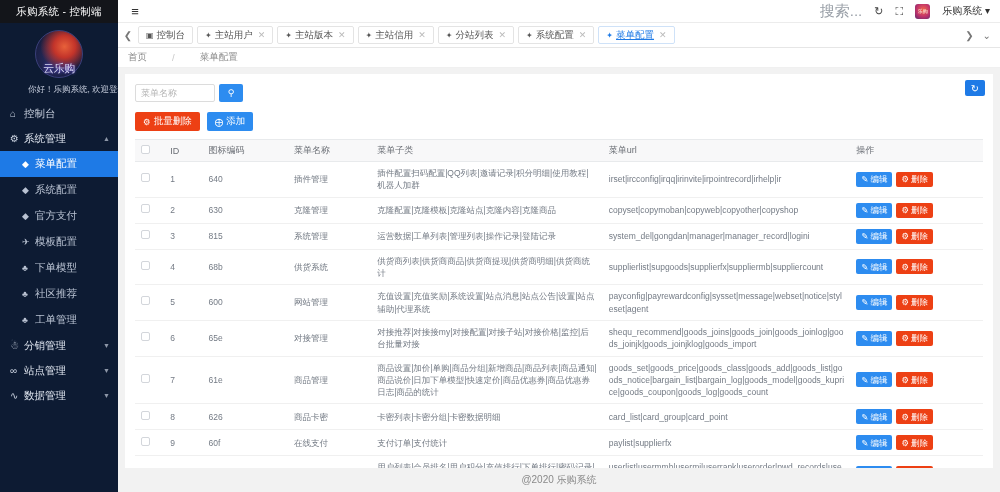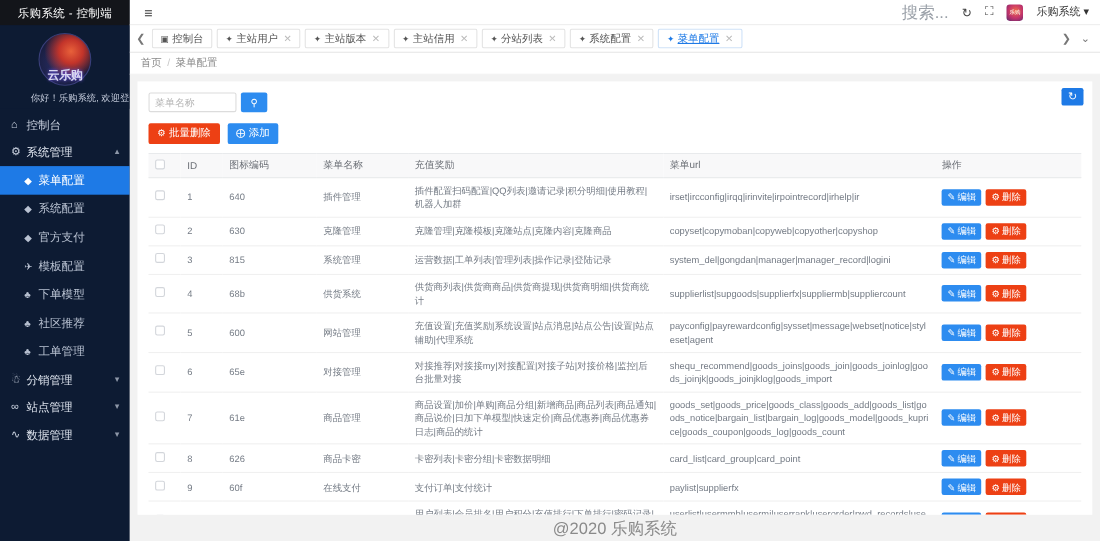--- a/index.html
+++ b/index.html
@@ -37,21 +37,21 @@
   .sb-logo {
     width: 48px; height: 48px; border-radius: 50%;
     background:
       radial-gradient(circle at 62% 34%, #e8613a 0%, #c3342a 26%, rgba(30,20,60,0) 58%),
       radial-gradient(circle at 40% 60%, #2b2f66 0%, #141a38 70%);
     border: 1.5px solid #3a3f7a;
     display: flex; align-items: center; justify-content: center;
     position: relative;
   }
   .sb-logo-text {
-    font-size: 11px; color: #d8d8f0; font-weight: bold;
+    font-size: 11px; color: #d8d8f0; font-weight: normal;
     text-shadow: 0 0 3px #7a5cff;
     letter-spacing: -.5px;
     margin-top: 28px;
   }
   .sb-greet {
     margin-top: 6px;
     font-size: 8.5px; color: #c3cada;
     white-space: nowrap;
     margin-left: 36px;
   }
@@ -136,20 +136,21 @@
   }
 
   
   .crumbbar {
     height: 20px; background: #fff;
     display: flex; align-items: center;
     padding-left: 10px;
     font-size: 9.5px; color: #8a8a8a;
     border-bottom: 1px solid #f0f0f0;
     flex-shrink: 0;
+    gap: 20px;
   }
   .crumbbar .sep { margin: 0 5px; color: #c8c8c8; }
 
   
   .content {
     flex: 1; background: #f2f2f2;
     padding: 6px 7px 0 7px;
     overflow: hidden; position: relative;
     display: flex; flex-direction: column;
   }
@@ -234,21 +235,21 @@
     height: 15px; padding: 0 5px; border-radius: 2px;
     font-size: 8.5px; color: #fff; cursor: pointer;
     margin-right: 4px; vertical-align: middle;
   }
   .mini-edit { background: #2d8cf0; }
   .mini-del { background: #ed4014; }
 
   .footer {
     height: 24px; background: #f2f2f2;
     display: flex; align-items: center; justify-content: center;
-    font-size: 15px; color: #8a8a8a;
+    font-size: 10px; color: #8a8a8a;
     flex-shrink: 0;
   }
 </style>
 </head>
 <body>
 
 <div class="app">
 
   <div class="sidebar">
     <div class="sb-title">乐购系统 - 控制端</div>
@@ -418,21 +419,21 @@
                 <col class="col-act">
             </colgroup>
             <thead>
               <tr>
                 <th>
                   <span class="cb"></span>
                 </th>
                 <th>ID</th>
                 <th>图标编码</th>
                 <th>菜单名称</th>
-                <th>充值奖励</th>
+                <th>菜单子类</th>
                 <th>菜单url</th>
                 <th>操作</th>
               </tr>
             </thead>
             <tbody id="tbody">
                 <tr>
                   <td><span class="cb"></span></td>
                   <td>1</td>
                   <td>640</td>
                   <td>插件管理</td>
@@ -444,21 +445,21 @@
                     </span><span class="mini-btn mini-del">
                       <span>⚙</span>
                       <span>删除</span>
                     </span></td>
                 </tr>
                 <tr>
                   <td><span class="cb"></span></td>
                   <td>2</td>
                   <td>630</td>
                   <td>克隆管理</td>
-                  <td>克隆管理|克隆模板|克隆站点|克隆内容|克隆商品</td>
+                  <td>克隆配置|克隆模板|克隆站点|克隆内容|克隆商品</td>
                   <td>copyset|copymoban|copyweb|copyother|copyshop</td>
                   <td class="act-cell"><span class="mini-btn mini-edit">
                       <span>✎</span>
                       <span>编辑</span>
                     </span><span class="mini-btn mini-del">
                       <span>⚙</span>
                       <span>删除</span>
                     </span></td>
                 </tr>
                 <tr>

